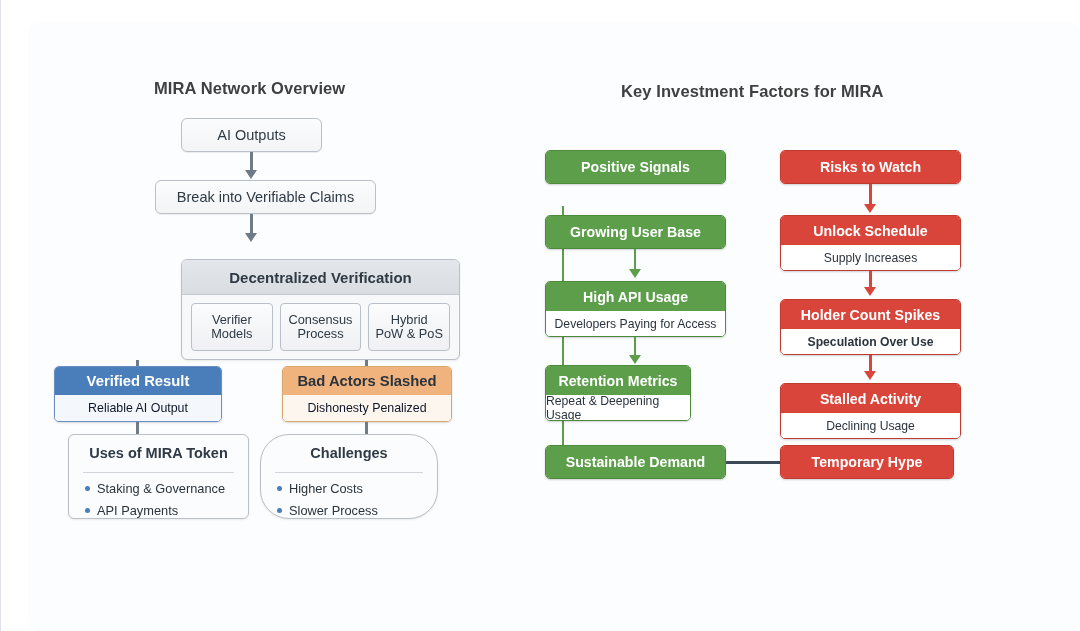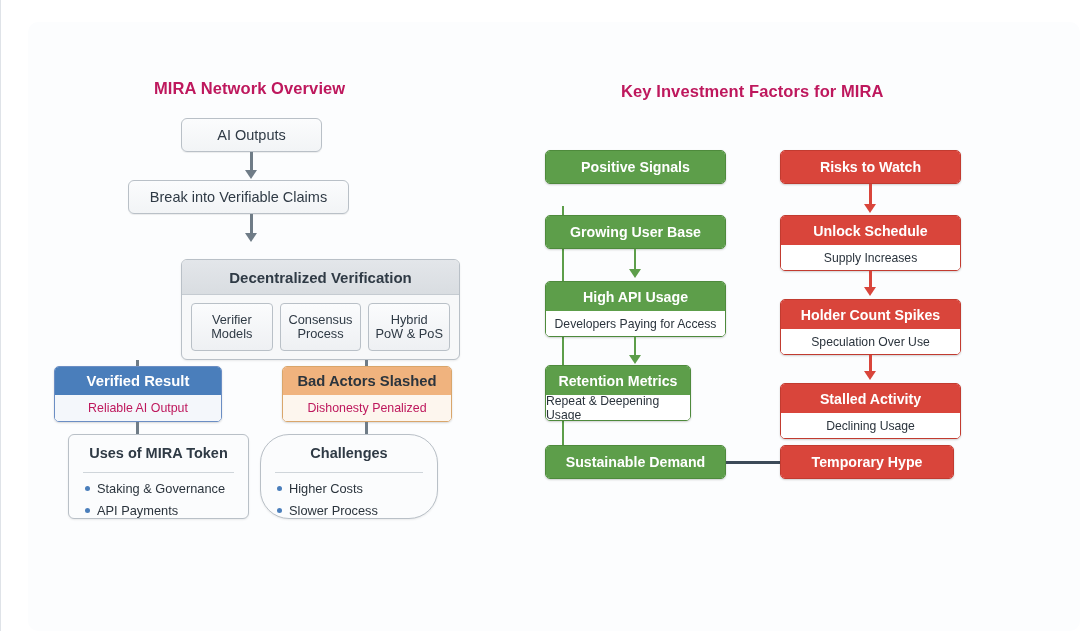--- a/index.html
+++ b/index.html
@@ -9,21 +9,21 @@
     overflow:hidden;position:relative;
   }
   .canvas{
     position:absolute;left:28px;top:22px;width:1052px;height:609px;
     background:#fcfdfe;border-radius:10px;
   }
   .edge-line{position:absolute;left:0;top:0;width:1px;height:631px;background:#dfe3e8;}
 
   
   .panel-title{
-    position:absolute;font-weight:bold;color:#be185d;
+    position:absolute;font-weight:bold;color:#404040;
     font-size:16.5px;letter-spacing:.1px;white-space:nowrap;
   }
   #title-left{left:154px;top:79px;}
   #title-right{left:621px;top:82px;}
 
   
   .gbox{
     position:absolute;box-sizing:border-box;
     background:linear-gradient(180deg,#fbfcfd 0%,#f2f4f6 100%);
     border:1px solid #b9c0c7;border-radius:6px;
@@ -57,21 +57,21 @@
   .splitbox{
     position:absolute;box-sizing:border-box;border-radius:5px;overflow:hidden;
     box-shadow:0 1px 2px rgba(0,0,0,.15);
   }
   .splitbox .hd{
     display:flex;align-items:center;justify-content:center;
     font-weight:bold;font-size:14.2px;height:28px;
   }
   .splitbox .sb{
     display:flex;align-items:center;justify-content:center;
-    font-size:12.4px;color:#be185d;background:#ffffff;height:26px;
+    font-size:12.4px;color:#0f172a;background:#ffffff;height:26px;
   }
   .blue{border:1px solid #6b8ec4;}
   .blue .hd{background:#4a7ebb;color:#ffffff;font-size:14.8px;}
   .blue .sb{background:#f4f7fb;}
   .orange{border:1px solid #d9a66b;}
   .orange .hd{background:#f0b37e;color:#2b343d;font-size:14.8px;}
   .orange .sb{background:#fdf6ee;}
 
   
   .listcard{
@@ -130,21 +130,21 @@
 <div class="edge-line"></div>
 <div class="canvas">
 
   <div class="panel-title" id="title-left" style="left:126px;top:57px;">MIRA Network Overview</div>
 
   <div class="gbox" style="left:153px;top:96px;width:141px;height:34px;">AI Outputs</div>
 
   <div class="conn vline" style="left:222px;top:130px;height:22px;"></div>
   <div class="conn arrow" style="left:216.5px;top:148px;"></div>
 
-  <div class="gbox" style="left:100px;top:158px;width:221px;height:34px;">Break into Verifiable Claims</div>
+  <div class="gbox" style="left:127px;top:158px;width:221px;height:34px;">Break into Verifiable Claims</div>
 
   <div class="conn vline" style="left:222px;top:192px;height:23px;"></div>
   <div class="conn arrow" style="left:216.5px;top:211px;"></div>
 
   <div id="dv-container">
     <div id="dv-header">Decentralized Verification</div>
     <div id="dv-items">
       <div class="dv-item">
         <span>Verifier</span>
         <span>Models</span>
@@ -238,21 +238,21 @@
   <div class="cblock red" style="left:752px;top:193px;width:181px;height:56px;">
     <div class="hd" style="height:29px;">Unlock Schedule</div>
     <div class="sb" style="height:25px;">Supply Increases</div>
   </div>
 
   <div class="conn vline red-l" style="left:841px;top:249px;height:18px;"></div>
   <div class="conn arrow red-a" style="left:835.5px;top:265px;"></div>
 
   <div class="cblock red" style="left:752px;top:277px;width:181px;height:56px;">
     <div class="hd" style="height:29px;">Holder Count Spikes</div>
-    <div class="sb" style="height:25px;">Speculation Over Use</div>
+    <div class="sb" style="height:25px;font-weight:bold;">Speculation Over Use</div>
   </div>
 
   <div class="conn vline red-l" style="left:841px;top:333px;height:18px;"></div>
   <div class="conn arrow red-a" style="left:835.5px;top:349px;"></div>
 
   <div class="cblock red" style="left:752px;top:361px;width:181px;height:56px;">
     <div class="hd" style="height:29px;">Stalled Activity</div>
     <div class="sb" style="height:25px;">Declining Usage</div>
   </div>
 

